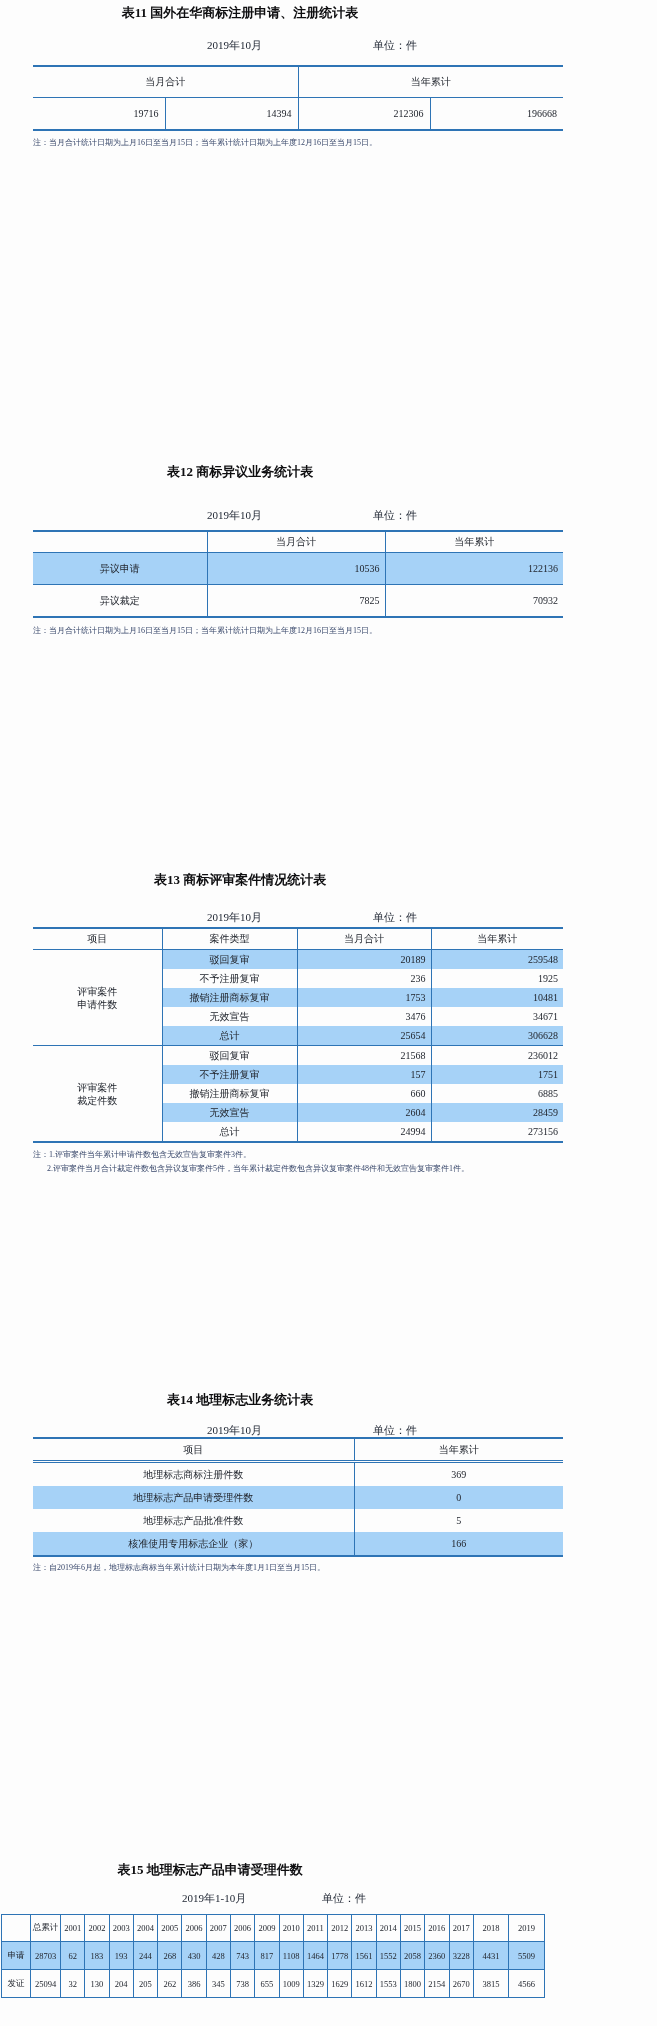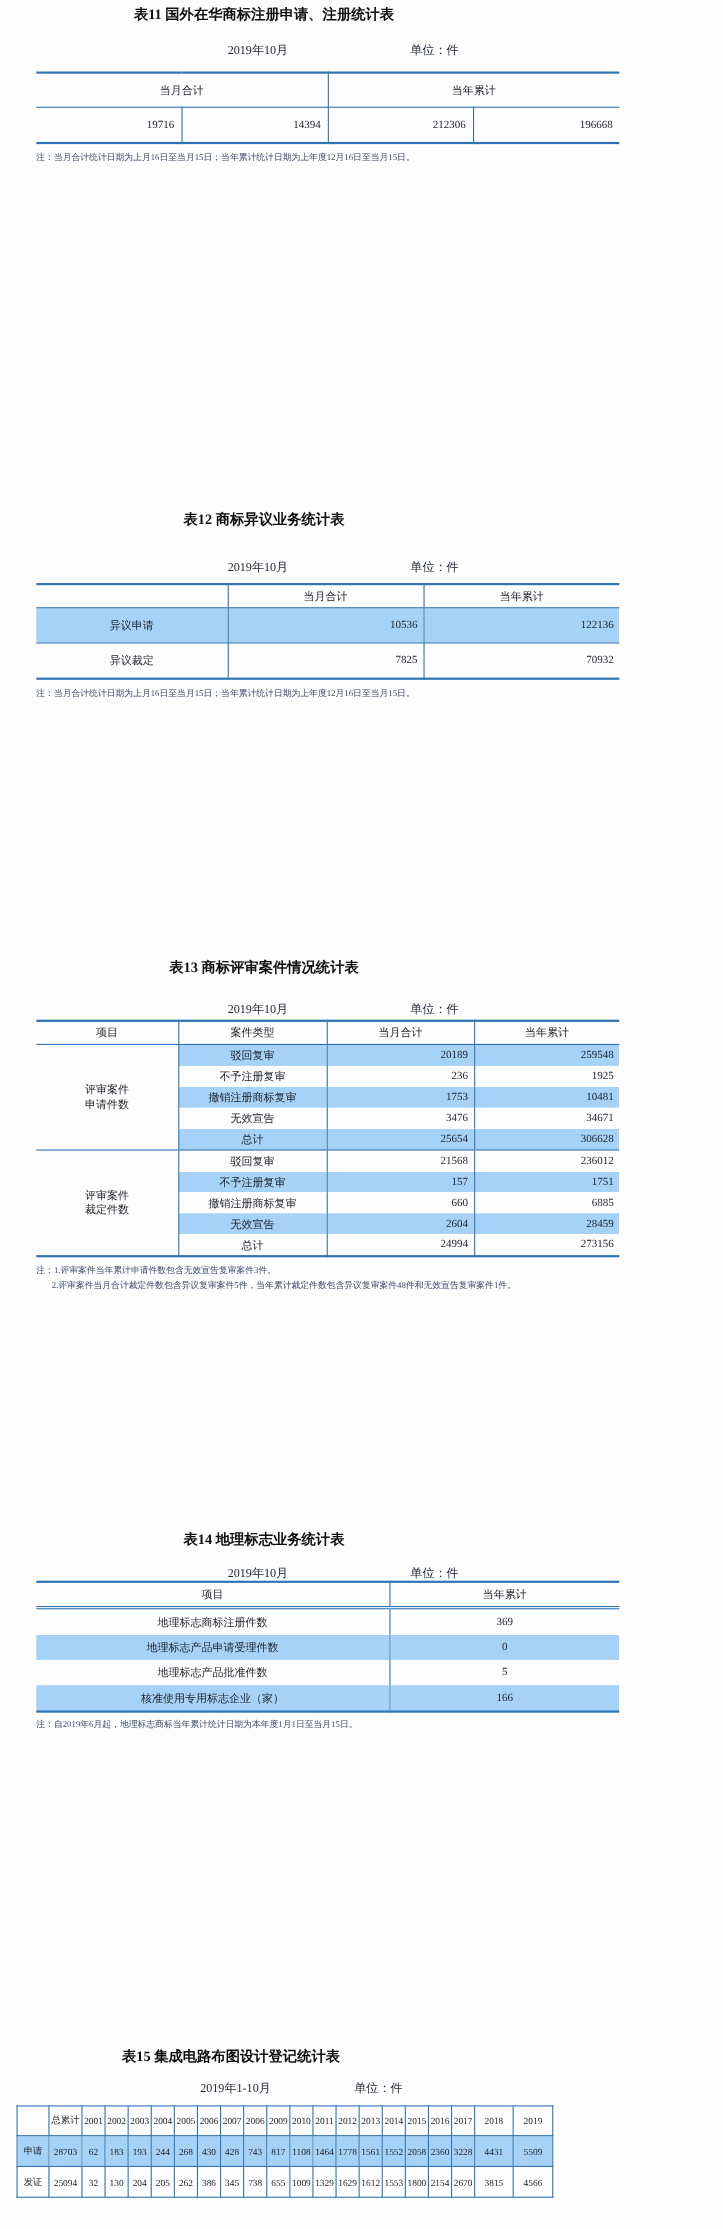--- a/index.html
+++ b/index.html
@@ -52,21 +52,21 @@
   .t13 .typ{text-align:center;}
   .t13 .num{text-align:right;padding-right:5px;}
   .t13 .grp{text-align:center;background:#fdfdfd !important;line-height:13px;font-size:10px;}
   .t13 .gdiv td{border-top:1.5px solid var(--acc);}
 
   
   .t14 thead th{height:19px;border-bottom:3px double var(--acc);text-align:center;}
   .t14 tbody td{height:21px;text-align:center;}
 
   
-  .t15{margin-left:15px;width:488px;border:1.5px solid var(--acc);font-size:8.5px;}
+  .t15{margin-left:1px;width:544px;border:1.5px solid var(--acc);font-size:8.5px;}
   .t15 td,.t15 th{border:1px solid var(--acc);text-align:center;font-weight:normal;overflow:hidden;white-space:nowrap;}
   .t15 thead th{height:24px;}
   .t15 tbody td{height:25px;}
 
   .note{margin-left:33px;font-size:8px;color:var(--note);line-height:14px;}
   .note.indent{margin-left:47px;}
   .mt{display:block;}
 </style>
 </head>
 <body>
@@ -258,21 +258,21 @@
         <tr class="hlrow">
           <td>核准使用专用标志企业（家）</td>
           <td>166</td>
         </tr>
       </tbody>
     </table>
     <div class="note" style="margin-top:4px;">注：自2019年6月起，地理标志商标当年累计统计日期为本年度1月1日至当月15日。</div>
   </div>
 
   <div class="sect sect-t15" style="top:1862px;">
-    <div class="t-title">表15 集成电路布图设计登记统计表</div>
+    <div class="t-title">表15 地理标志产品申请受理件数</div>
     <div class="subhead" style="margin-top:13px;">
       <span class="period">2019年1-10月</span>
       <span class="unit">单位：件</span>
     </div>
     <table class="t15" style="margin-top:9px;">
       <colgroup>
         <col style="width:29px">
           <col style="width:30px">
         <col>
           <col>

